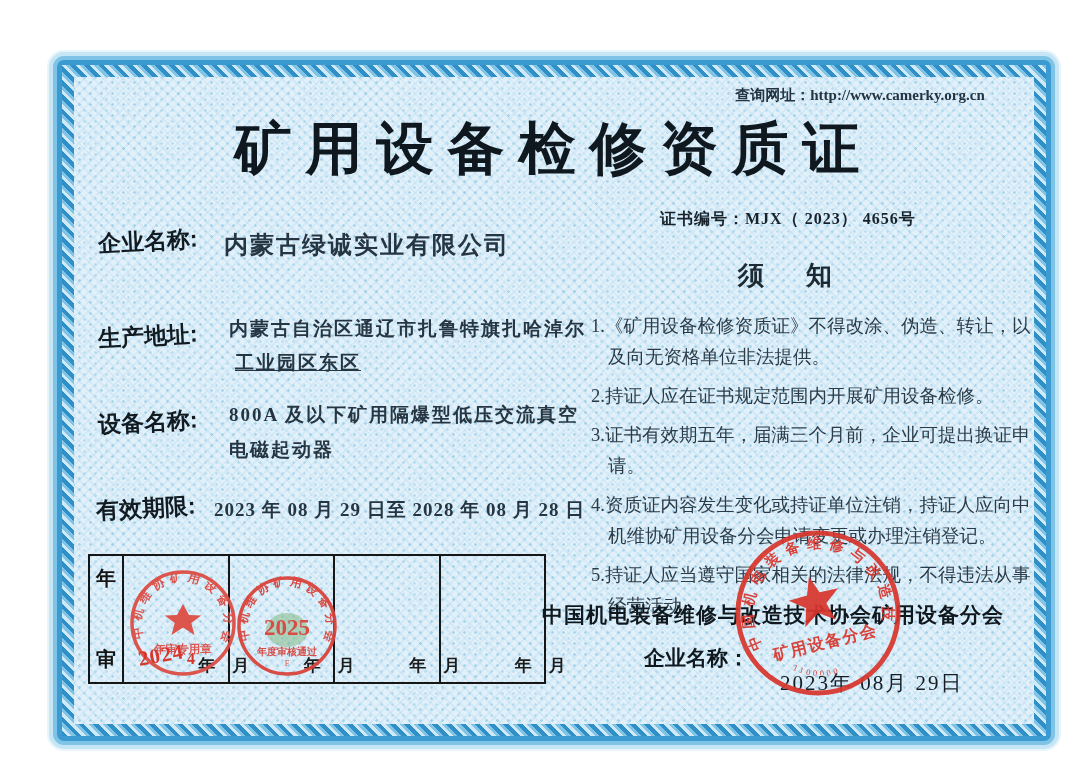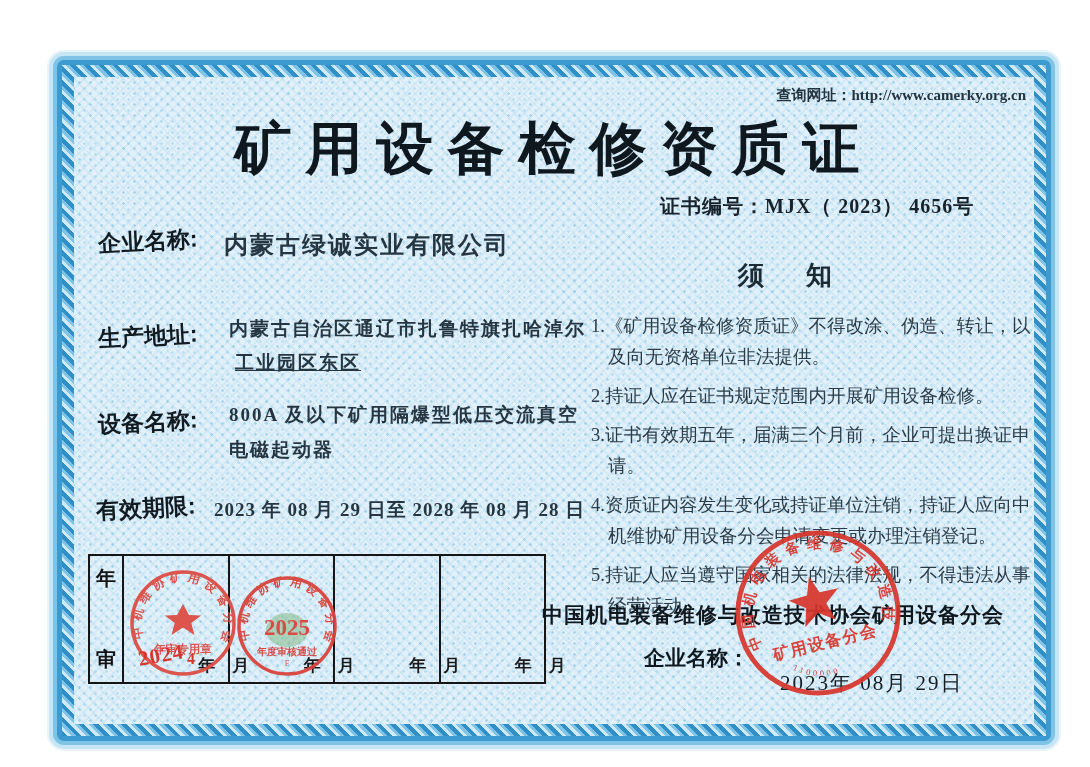--- a/index.html
+++ b/index.html
@@ -16,26 +16,26 @@
            background-image:
              radial-gradient(rgba(125,192,226,.55) 1px, transparent 1.6px),
              radial-gradient(rgba(125,192,226,.38) 1px, transparent 1.6px),
              repeating-linear-gradient(45deg, rgba(150,205,235,.18) 0 2px, transparent 2px 7px),
              repeating-linear-gradient(-45deg, rgba(150,205,235,.18) 0 2px, transparent 2px 7px);
            background-size:11px 11px, 11px 11px, auto, auto;
            background-position:0 0, 5px 6px, 0 0, 0 0;
            color:#22313d; }
 
   .abs { position:absolute; }
-  .query-url { left:620px; top:9px; width:332px; text-align:right;
+  .query-url { left:620px; top:9px; width:332px; text-align:center;
                font-weight:bold; font-size:15px; color:#233440; }
   .title { left:0; right:0; top:34px; text-align:center;
            font-family:"Liberation Sans","DejaVu Sans",sans-serif;
            font-weight:bold; font-size:57px; letter-spacing:14px; color:#10181f; }
-  .cert-no { left:586px; top:116px; font-weight:bold; font-size:20px; letter-spacing:1px; color:#17222b; }
+  .cert-no { left:586px; top:132px; font-weight:bold; font-size:16px; letter-spacing:1px; color:#17222b; }
 
   .f-label { font-family:"Liberation Sans","DejaVu Sans",sans-serif;
              font-weight:bold; font-size:23px; color:#121b22; transform:rotate(-3deg); }
   .f-value { font-weight:bold; font-size:19px; letter-spacing:2px; color:#253642; }
   .company-value { font-size:24px; }
 
   .notice-title { left:515px; top:181px; width:400px; text-align:center;
                   font-weight:bold; font-size:26px; letter-spacing:8px; color:#1c2a34; }
   .notice-list { left:517px; top:234px; width:452px; font-size:18.5px; line-height:31px; color:#2b3c48; }
   .notice-item { padding-left:17px; text-indent:-17px; margin-bottom:8px; }

